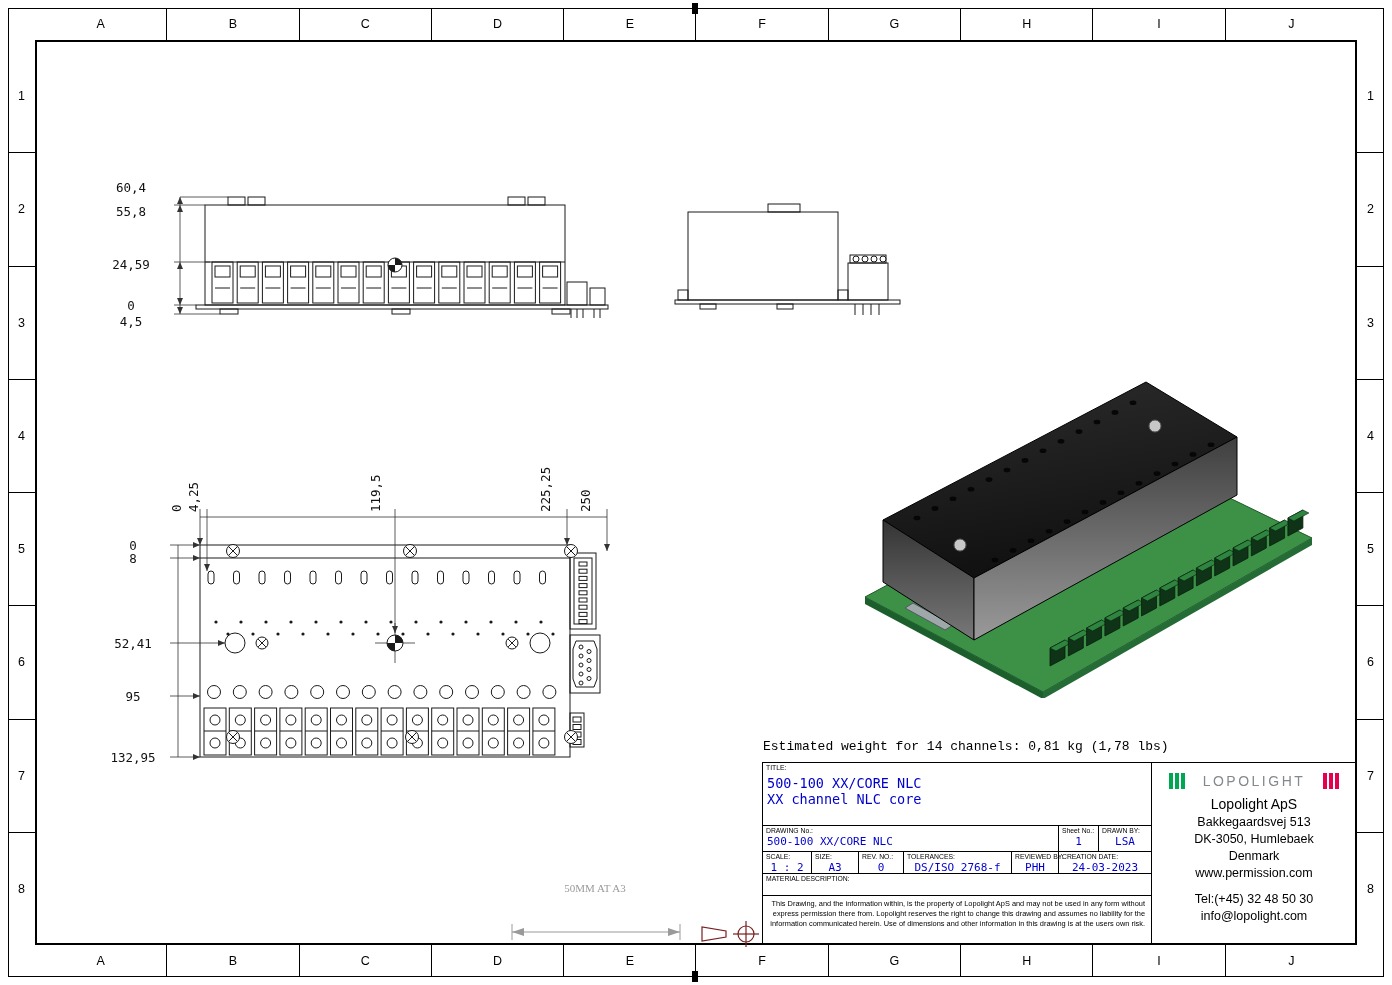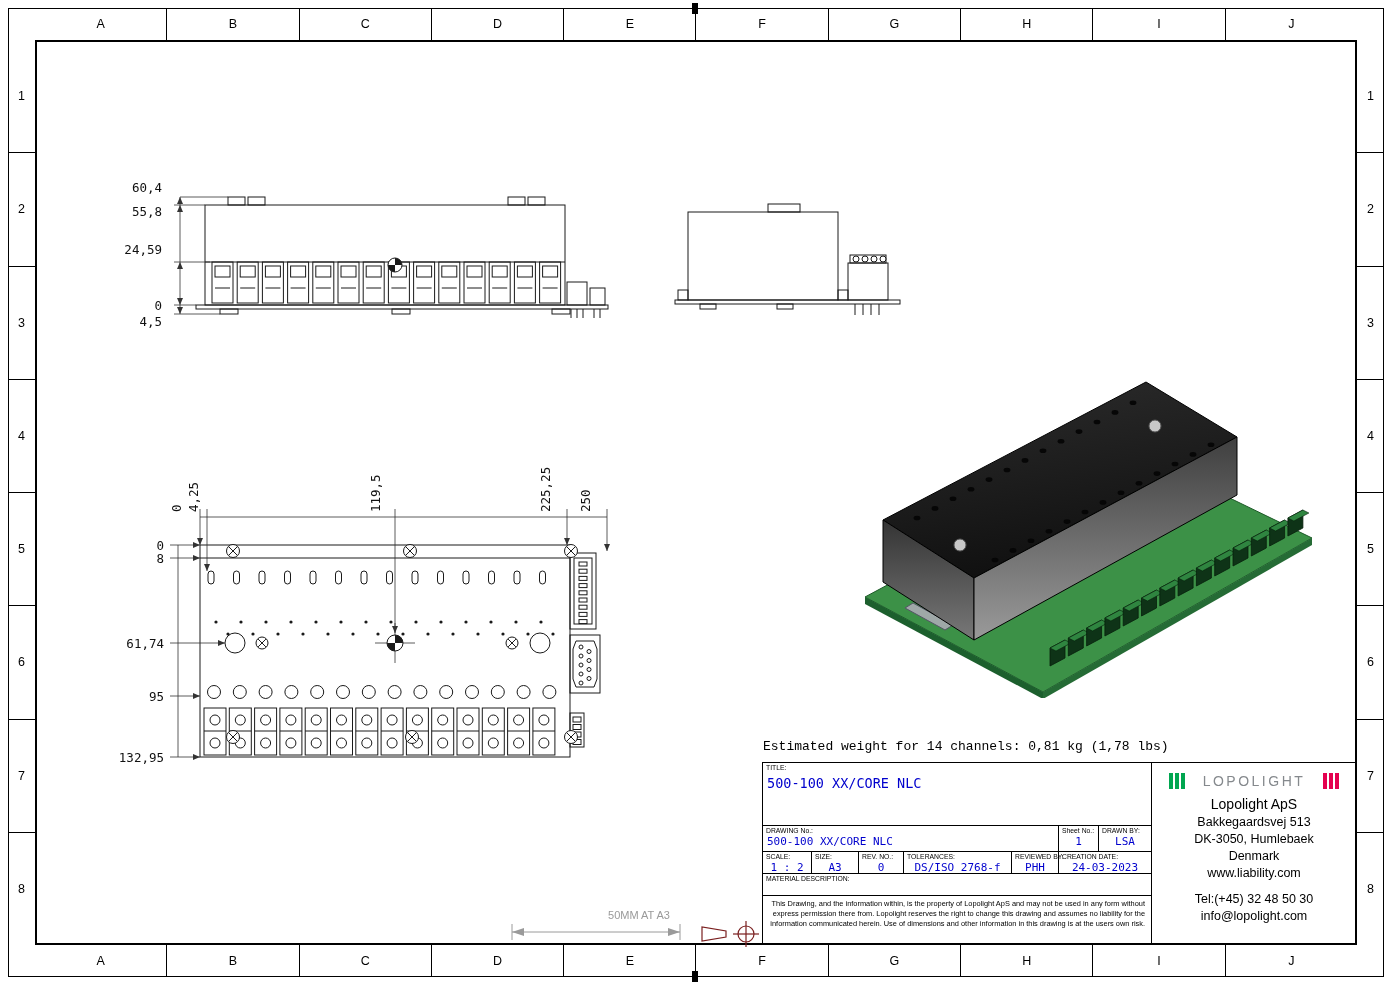--- a/index.html
+++ b/index.html
@@ -16,25 +16,25 @@
   #grid-top .grid-cell + .grid-cell,#grid-bottom .grid-cell + .grid-cell{border-left:1px solid #000}
   #grid-left .grid-cell + .grid-cell,#grid-right .grid-cell + .grid-cell{border-top:1px solid #000}
   .cmark{position:absolute;background:#000}
   
   .ln{stroke:#1a1a1a;stroke-width:1;fill:none}
   .lnf{stroke:#1a1a1a;stroke-width:1;fill:#fff}
   .fillk{fill:#1a1a1a;stroke:none}
   .dim{stroke:#333;stroke-width:0.8;fill:none}
   .dimarr{fill:#333;stroke:none}
   .dim-label{position:absolute;font-family:"DejaVu Sans Mono",monospace;font-size:12.5px;color:#111;white-space:nowrap;line-height:16px}
-  .dim-label.r{text-align:right}
+  .dim-label.r{text-align:center}
   .dim-label.rot{transform:rotate(-90deg);transform-origin:0 100%;text-align:left}
   
   #weight-note{position:absolute;left:763px;top:739px;width:594px;font-family:Liberation Mono, monospace;font-size:13px}
-  #scale-ref-text{position:absolute;left:520px;top:909px;width:150px;text-align:right;color:var(--scale-gray);font-family:Liberation Sans, sans-serif;font-size:11px}
+  #scale-ref-text{position:absolute;left:520px;top:882px;width:150px;text-align:center;color:var(--scale-gray);font-family:Liberation Serif, serif;font-size:11px}
   
   #title-block{left:762px;top:762px;width:595px;height:183px;border:1.5px solid #000;display:flex}
   #tb-left{flex:1;display:flex;flex-direction:column}
   .tb-row{border-top:1px solid #000;position:relative;display:flex}
   .tb-row:first-child{border-top:none}
   .tb-title{height:62px;flex-direction:column}
   .tb-drawing{height:26px}
   .tb-scale{height:22px}
   .tb-material{height:22px}
   .tb-legal{flex:1}
@@ -217,21 +217,21 @@
   <g class="dimarr">
     <path d="M20 15 l-3 7 h6 z"></path>
       <path d="M20 23 l-3 7 h6 z"></path>
       <path d="M20 80 l-3 7 h6 z"></path>
     <path d="M20 123 l-3 -7 h6 z"></path>
       <path d="M20 132 l-3 -7 h6 z"></path>
   </g>
 </svg>
 <span class="dim-label r" style="left:100px;top:180px;width:62px">60,4</span>
 <span class="dim-label r" style="left:100px;top:204px;width:62px">55,8</span>
-<span class="dim-label r" style="left:100px;top:242px;width:62px">24,59</span>
+<span class="dim-label r" style="left:100px;top:257px;width:62px">24,59</span>
 <span class="dim-label r" style="left:100px;top:298px;width:62px">0</span>
 <span class="dim-label r" style="left:100px;top:314px;width:62px">4,5</span>
 
 <svg id="svg-end" class="abs" style="left:665px;top:195px" width="250" height="135" viewBox="0 0 250 135">
   <g class="ln">
     <rect x="23" y="17" width="150" height="88"></rect>
     <rect x="103" y="9" width="32" height="8"></rect>
     <rect x="10" y="105" width="225" height="4"></rect>
     <rect x="35" y="109" width="16" height="5"></rect>
       <rect x="112" y="109" width="16" height="5"></rect>
@@ -514,21 +514,21 @@
       <path d="M50 282 l-7 -3 v6 z"></path>
   </g>
 </svg>
 <span class="dim-label rot" style="left:185px;top:496px;width:60px;height:16px">0</span>
 <span class="dim-label rot" style="left:202px;top:496px;width:60px;height:16px">4,25</span>
 <span class="dim-label rot" style="left:384px;top:496px;width:60px;height:16px">119,5</span>
 <span class="dim-label rot" style="left:554px;top:496px;width:60px;height:16px">225,25</span>
 <span class="dim-label rot" style="left:594px;top:496px;width:60px;height:16px">250</span>
 <span class="dim-label r" style="left:102px;top:538px;width:62px">0</span>
 <span class="dim-label r" style="left:102px;top:551px;width:62px">8</span>
-<span class="dim-label r" style="left:102px;top:636px;width:62px">61,74</span>
+<span class="dim-label r" style="left:102px;top:636px;width:62px">52,41</span>
 <span class="dim-label r" style="left:102px;top:689px;width:62px">95</span>
 <span class="dim-label r" style="left:102px;top:750px;width:62px">132,95</span>
 
 <svg id="svg-iso" class="abs" style="left:845px;top:368px" width="480" height="330" viewBox="0 0 480 330">
   <defs>
     <linearGradient id="gTop" x1="0" y1="0" x2="0.3" y2="1">
         <stop offset="0" stop-color="#2d2d2d"></stop>
         <stop offset="1" stop-color="#101010"></stop>
       </linearGradient>
     <linearGradient id="gFront" x1="0" y1="0" x2="0" y2="1">
@@ -642,20 +642,21 @@
 </svg>
 
 <div id="weight-note">Estimated weight for 14 channels: 0,81 kg (1,78 lbs)</div>
 
 <div id="title-block" class="abs">
   <div id="tb-left">
     <div class="tb-row tb-title">
       <span class="tb-label">TITLE:</span>
       <div class="tb-title-lines">
         <div class="tb-title-line">500-100 XX/CORE NLC</div>
+        <div class="tb-title-line">XX channel NLC core</div>
       </div>
     </div>
     <div class="tb-row tb-drawing">
       <div class="tb-cell" style="width:295px">
         <span class="tb-label">DRAWING No.:</span>
         <div class="tb-value left">500-100 XX/CORE NLC</div>
       </div>
       <div class="tb-cell" style="width:40px">
         <span class="tb-label">Sheet No.:</span>
         <div class="tb-value">1</div>
@@ -709,21 +710,21 @@
       <span class="logo-bars red">
           <i></i>
           <i></i>
           <i></i>
         </span>
     </div>
     <div class="co-line co-name">Lopolight ApS</div>
     <div class="co-line">Bakkegaardsvej 513</div>
     <div class="co-line">DK-3050, Humlebaek</div>
     <div class="co-line">Denmark</div>
-    <div class="co-line">www.liability.com</div>
+    <div class="co-line">www.permission.com</div>
     <div class="co-gap"></div>
     <div class="co-line">Tel:(+45) 32 48 50 30</div>
     <div class="co-line">info@lopolight.com</div>
   </div>
 </div>
 
 <svg id="svg-scaleref" class="abs" style="left:500px;top:908px" width="270" height="42" viewBox="0 0 270 42">
   <g stroke="var(--scale-gray)" fill="none">
     <line x1="12" y1="24" x2="180" y2="24"></line>
     <line x1="12" y1="16" x2="12" y2="32"></line>

